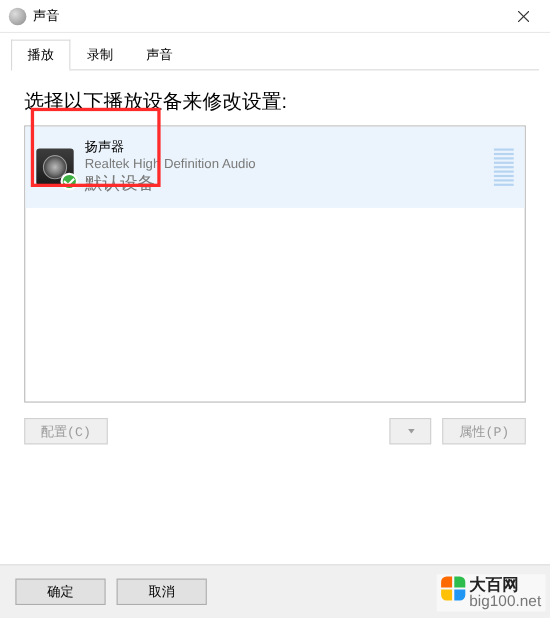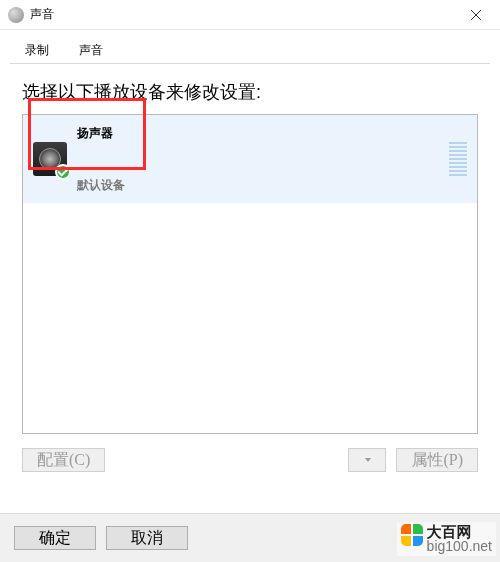--- a/index.html
+++ b/index.html
@@ -73,24 +73,23 @@
     background: #fff;
   }
 
   .panel {
     padding: 16px 22px 10px 22px;
   }
   .instruction { font-size: 18px; margin-bottom: 10px; }
 
   .device-list {
     border: 1px solid #b8b8b8;
-    height: 320px;
+    height: 252px;
     background: #fff;
     overflow: auto;
-    font-weight: bold;
   }
 
   .device-item {
     display: flex;
     align-items: center;
     padding: 10px 10px;
     background: #ebf4fc;
   }
   .device-icon-wrap {
     position: relative;
@@ -122,21 +121,21 @@
   .check-badge::after {
     content: "";
     width: 7px; height: 4px;
     border-left: 2px solid #fff;
     border-bottom: 2px solid #fff;
     transform: rotate(-45deg) translate(0,-1px);
   }
   .device-text { flex: 1; line-height: 1.35; }
   .device-name { font-size: 12px; color: #000; }
   .device-driver { font-size: 12px; color: #7a7a7a; }
-  .device-status { font-size: 12px; color: #7a7a7a; margin-top: 36px; }
+  .device-status { font-size: 16px; color: #7a7a7a; }
 
   .level-meter {
     width: 18px; height: 34px;
     margin-left: 6px;
     display: flex; flex-direction: column; justify-content: space-between;
   }
   .level-meter div {
     height: 2px;
     background: #b6d4f2;
   }
@@ -150,22 +149,22 @@
   .panel-footer {
     display: flex;
     gap: 10px;
     margin-top: 14px;
     align-items: center;
   }
   .spacer { flex: 1; }
   .btn {
     height: 24px;
     padding: 0 14px;
-    font-size: 16px;
-    font-family: Liberation Serif, serif;
+    font-size: 12px;
+    font-family: Liberation Mono, monospace;
     background: #e1e1e1;
     border: 1px solid #adadad;
     cursor: pointer;
     display: inline-flex;
     align-items: center;
     justify-content: center;
     gap: 3px;
   }
   .btn[disabled] {
     color: #9b9b9b;
@@ -224,37 +223,39 @@
   <div class="title-text">声音</div>
   <div class="close-btn">
     <svg viewBox="0 0 10 10">
       <line x1="0" y1="0" x2="10" y2="10" stroke="#333" stroke-width="1"></line>
       <line x1="10" y1="0" x2="0" y2="10" stroke="#333" stroke-width="1"></line>
     </svg>
   </div>
 </div>
 
 <div class="tabstrip">
+  <div class="tab active">播放</div>
   <div class="tab">录制</div>
   <div class="tab">声音</div>
 </div>
 
 <div class="panel">
   <div class="instruction">选择以下播放设备来修改设置:</div>
 
   <div class="device-list">
     <div class="device-item">
       <div class="device-icon-wrap">
         <div class="speaker-icon">
           <div class="speaker-cone"></div>
         </div>
         <div class="check-badge"></div>
       </div>
       <div class="device-text">
         <div class="device-name">扬声器</div>
+        <div class="device-driver">Realtek High Definition Audio</div>
         <div class="device-status">默认设备</div>
       </div>
       <div class="level-meter">
         <div></div>
           <div></div>
           <div></div>
           <div></div>
           <div></div>
           <div></div>
           <div></div>

